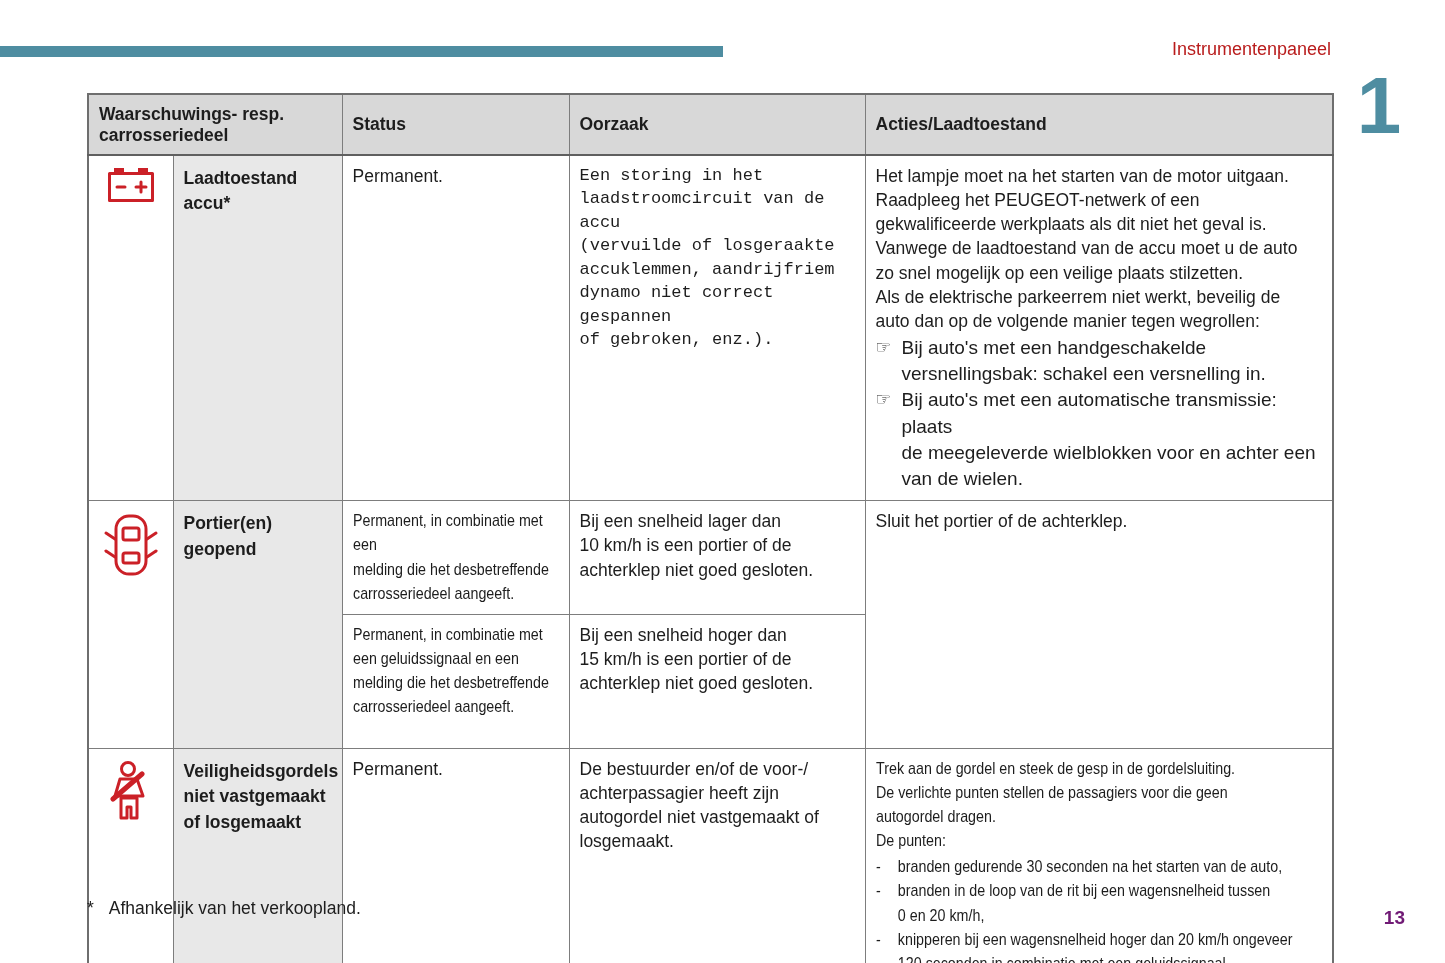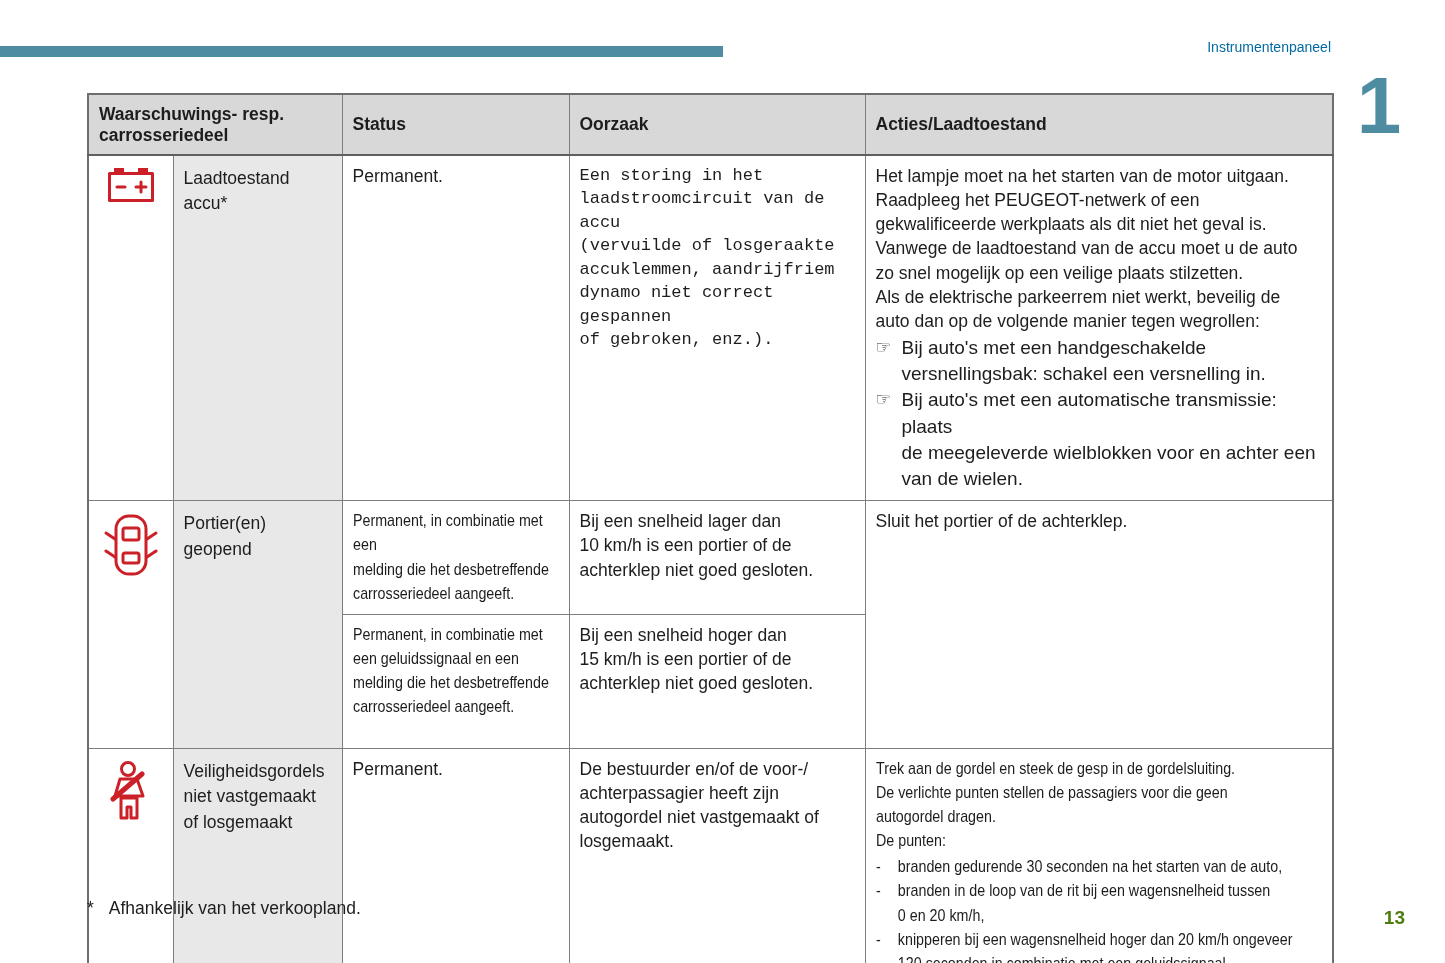--- a/index.html
+++ b/index.html
@@ -2,44 +2,44 @@
 <html><head>
 <meta charset="utf-8">
 <style>
   html,body{margin:0;padding:0;}
   body{
     width:1445px;height:963px;position:relative;background:#ffffff;
     font-family:"Liberation Sans", sans-serif;color:#1d1d1d;overflow:hidden;
   }
   
   .top-bar{position:absolute;left:0;top:46px;width:723px;height:11px;background:#4e8da1;}
-  .header-title{position:absolute;top:39px;right:114px;font-size:14px;color:#0369a1;}
+  .header-title{position:absolute;top:39px;right:114px;font-size:18px;color:#b91c1c;}
   .chapter-num{
     position:absolute;top:66px;left:1356px;width:46px;text-align:center;
     font-size:80px;line-height:1;font-weight:bold;color:#4e8da1;
   }
-  .page-num{position:absolute;top:907px;right:40px;font-size:19px;font-weight:bold;color:#4d7c0f;}
+  .page-num{position:absolute;top:907px;right:40px;font-size:19px;font-weight:bold;color:#701a75;}
   .footnote{position:absolute;left:87px;top:898px;display:flex;gap:15px;font-size:17.5px;color:#1d1d1d;}
 
   
   table.warning-table{
     position:absolute;left:87px;top:93px;width:1245px;
     border-collapse:collapse;table-layout:fixed;
     border:2px solid #6e6e6e;
   }
   col.c-icon{width:85px;}  col.c-label{width:169px;}
   col.c-status{width:227px;} col.c-cause{width:296px;} col.c-actions{width:468px;}
   th,td{border:1px solid #7d7d7d;vertical-align:top;padding:8px 10px;}
   th{
     background:#d8d8d8;text-align:left;font-size:17.5px;line-height:1.2;
     vertical-align:middle;white-space:pre-line;border-bottom:2px solid #5f5f5f;
   }
   td.icon-cell{text-align:center;padding-top:11px;background:#ffffff;}
   td.label-cell{
-    background:#e8e8e8;font-weight:normal;font-size:17.5px;line-height:1.45;
+    background:#e8e8e8;font-weight:bold;font-size:17.5px;line-height:1.45;
     white-space:pre-line;padding-top:10px;margin-top:24px;
   }
   .cell-text{font-size:17.5px;line-height:1.38;white-space:pre-line;}
   .cell-text.sm{font-size:17px;font-family:Liberation Mono, monospace;}
   .cond{transform:scaleX(0.84);transform-origin:0 0;width:119%;}
   .cond .cell-text{font-size:17px;line-height:1.42;}
 
   
   .bullet-list{margin-top:2px;}
   .bullet{display:flex;align-items:flex-start;}

